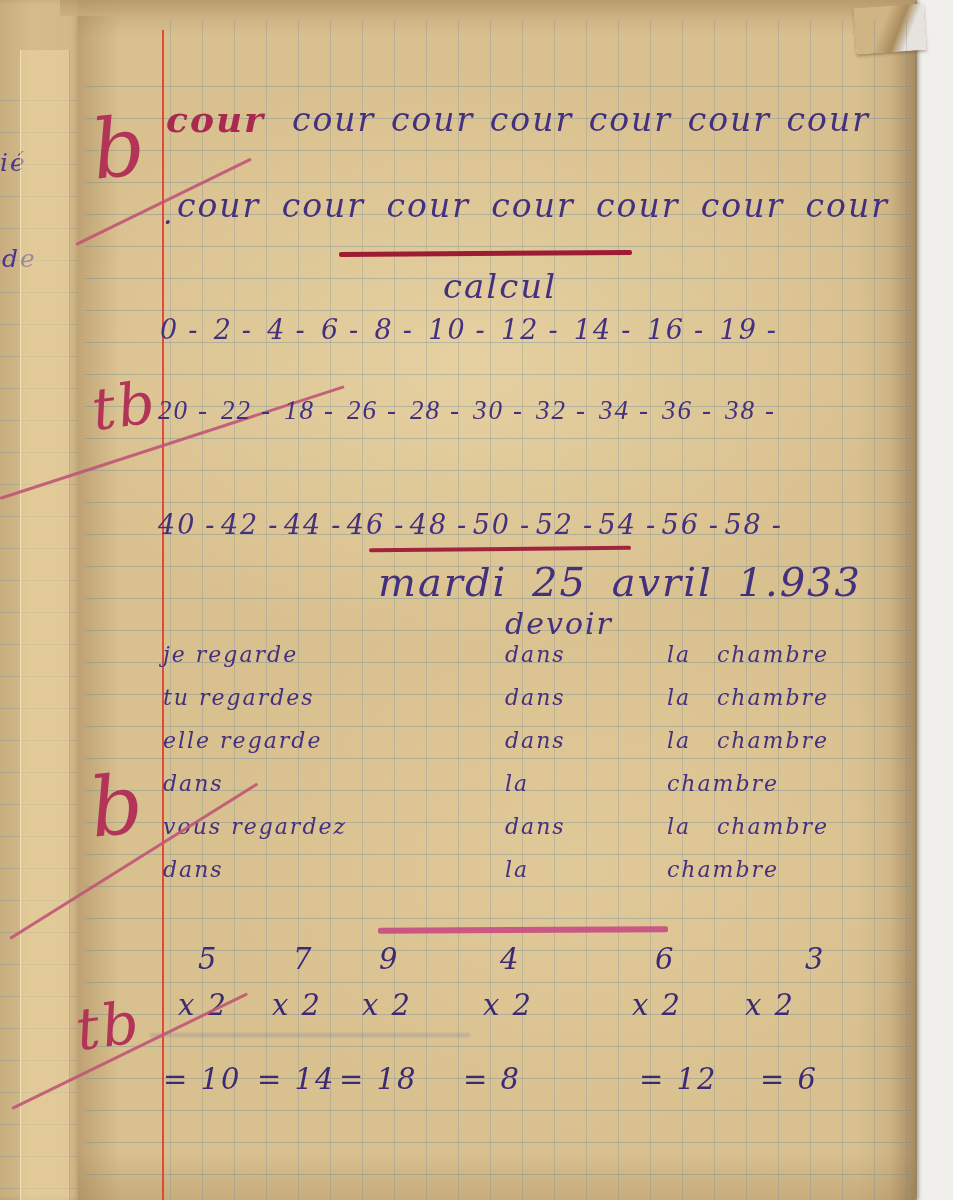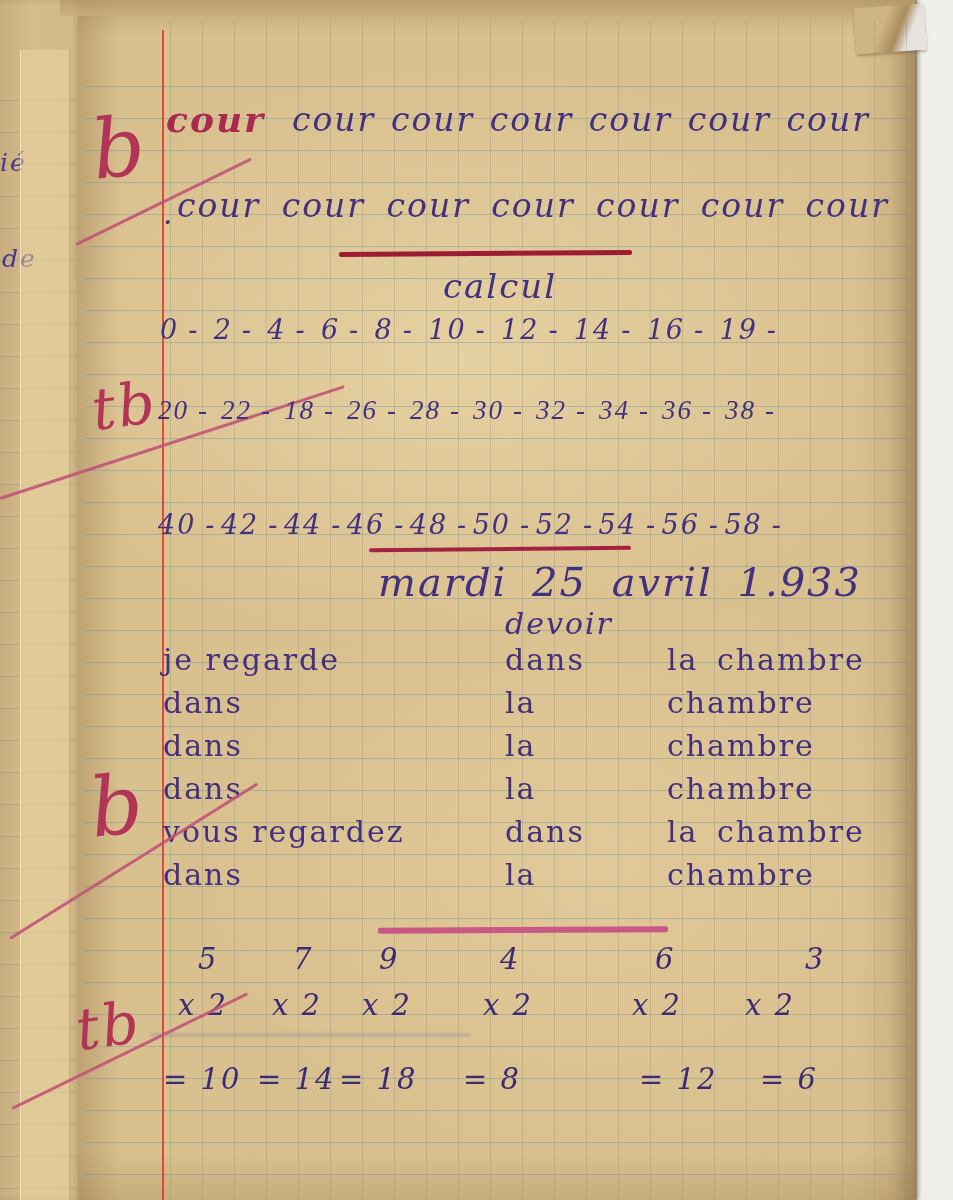--- a/index.html
+++ b/index.html
@@ -89,21 +89,21 @@
   .numrow{display:flex;justify-content:space-between;font-size:27px;}
   .numrow .pair{display:inline-flex;gap:9px;}
   .row1{left:160px;top:314px;width:618px;}
   .row2{left:158px;top:395px;width:618px;font-family:Liberation Serif, serif;}
   .row3{left:158px;top:485px;width:625px;margin-top:24px;}
   
   .sep2{left:369px;top:547px;width:262px;height:4px;background:#a02440;transform:rotate(-0.5deg);}
   .date-line{left:378px;top:559px;font-size:40px;word-spacing:10px;}
   .devoir-heading{left:505px;top:606px;font-size:30px;}
   .conj{position:absolute;left:163px;top:642px;width:730px;}
-  .conj-row{display:grid;grid-template-columns:342px 162px 50px auto;height:43px;font-size:30px;color:#43307f;letter-spacing:2px;white-space:nowrap;}
+  .conj-row{display:grid;grid-template-columns:342px 162px 50px auto;height:43px;font-size:22px;font-style:italic;color:#43307f;letter-spacing:2px;white-space:nowrap;}
   
   .sep3{left:378px;top:927px;width:290px;height:6px;background:#c74b82;transform:rotate(-0.3deg);opacity:.9;}
   .mulrow{position:absolute;left:0;top:0;width:953px;font-size:29px;}
   .mulrow span{position:absolute;font-style:italic;color:#3c2b74;letter-spacing:2px;white-space:nowrap;}
   .mul-ops{top:942px;}
   .mul-ops span:nth-child(1){left:198px;} .mul-ops span:nth-child(2){left:293px;}
   .mul-ops span:nth-child(3){left:379px;} .mul-ops span:nth-child(4){left:500px;}
   .mul-ops span:nth-child(5){left:655px;} .mul-ops span:nth-child(6){left:805px;}
   .mul-times{top:988px;}
   .mul-times span:nth-child(1){left:178px;} .mul-times span:nth-child(2){left:272px;}
@@ -304,25 +304,27 @@
   <div class="ink devoir-heading">devoir</div>
 
   <div class="conj">
     <div class="conj-row">
         <span>je regarde</span>
         <span>dans</span>
         <span>la</span>
         <span>chambre</span>
       </div>
       <div class="conj-row">
-        <span>dans</span>
-        <span>la</span>
-        <span>chambre</span>
-      </div>
-      <div class="conj-row">
+        <span>tu regardes</span>
+        <span>dans</span>
+        <span>la</span>
+        <span>chambre</span>
+      </div>
+      <div class="conj-row">
+        <span>elle regarde</span>
         <span>dans</span>
         <span>la</span>
         <span>chambre</span>
       </div>
       <div class="conj-row">
         <span>dans</span>
         <span>la</span>
         <span>chambre</span>
       </div>
       <div class="conj-row">

